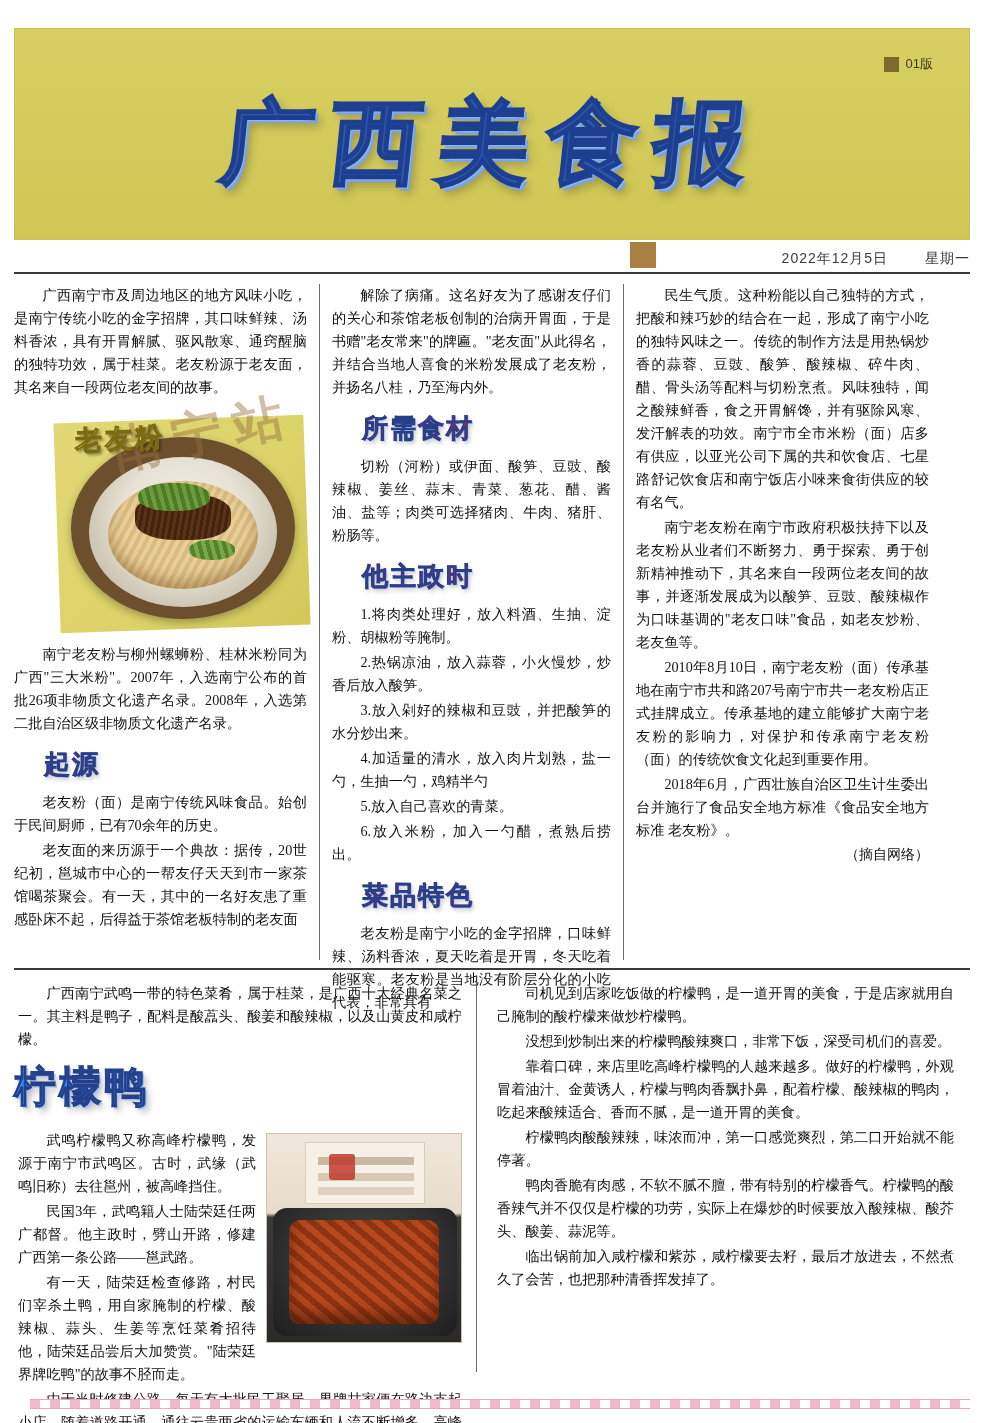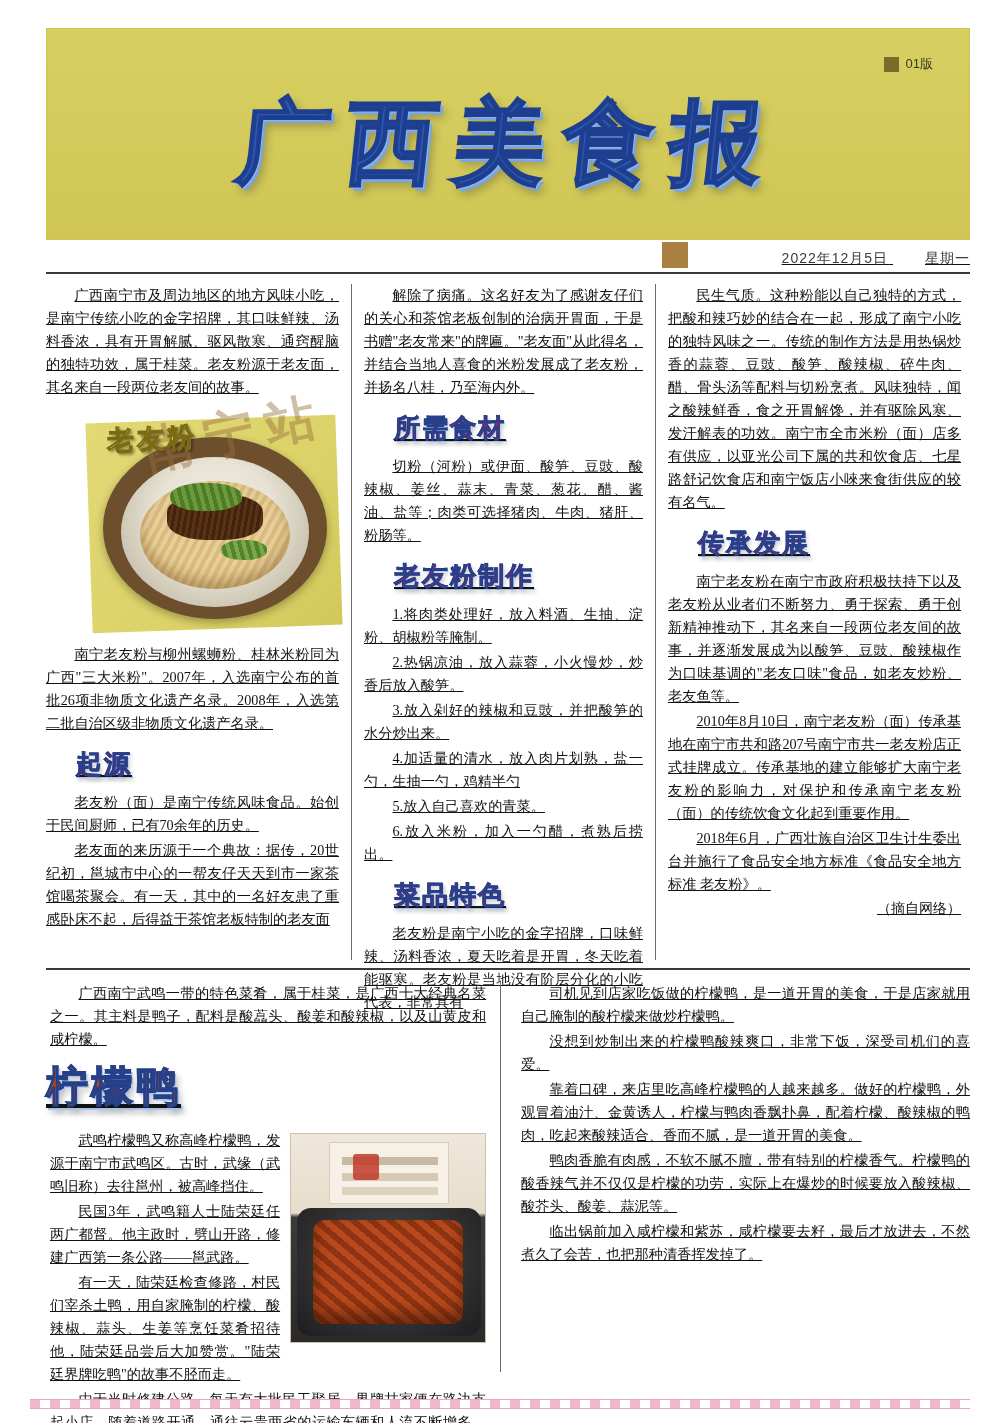--- a/index.html
+++ b/index.html
@@ -7,22 +7,21 @@
   body {
     width:1000px; height:1423px;
     background:#ffffff;
     font-family:"Liberation Serif", "DejaVu Serif", serif;
     color:#111;
     position:relative;
   }
   .page {
     position:relative;
     width:1000px; height:1423px;
-    padding:28px 30px 10px 46px;
-    text-decoration:underline;
+    padding:28px 30px 10px 14px;
   }
 
   
   .masthead {
     position:relative;
     height:212px;
     background:linear-gradient(180deg,#d8cf63 0%,#d4cb5c 45%,#cfc655 100%);
     border:1px solid #cfc24f;
     overflow:hidden;
   }
@@ -191,21 +190,21 @@
     height:390px;
   }
   .bcols { display:flex; height:100%; }
   .bcol { font-size:14.2px; line-height:1.62; text-align:justify; }
   .bcol p { margin:0 0 2px 4px; text-indent:2em; }
   .bcol.l { width:462px; padding-right:14px; position:relative; }
   .bcol.r { width:478px; padding-left:16px; border-left:1px solid #6b6b6b; }
   .duck-title {
     font-family:"DejaVu Sans","Liberation Sans",sans-serif;
     font-weight:bold; font-size:42px; letter-spacing:3px;
-    color:#c2410c;
+    color:#3b82f6;
     text-shadow:2px 2px 0 #a9c2ea, 4px 5px 6px rgba(0,0,0,.28);
     -webkit-text-stroke:1.2px #24408a;
     margin:2px 0 8px 0;
   }
   .duck-photo {
     float:right;
     width:196px; height:210px;
     margin:4px 0 4px 10px;
     background:linear-gradient(180deg,#efe7db 0%,#e7ddcc 38%,#3b3b3b 40%,#2a2a2a 100%);
     position:relative;
@@ -291,34 +290,33 @@
       <p>南宁老友粉与柳州螺蛳粉、桂林米粉同为广西"三大米粉"。2007年，入选南宁公布的首批26项非物质文化遗产名录。2008年，入选第二批自治区级非物质文化遗产名录。</p>
       <div class="sec-head right">起源</div>
       <p>老友粉（面）是南宁传统风味食品。始创于民间厨师，已有70余年的历史。</p>
       <p>老友面的来历源于一个典故：据传，20世纪初，邕城市中心的一帮友仔天天到市一家茶馆喝茶聚会。有一天，其中的一名好友患了重感卧床不起，后得益于茶馆老板特制的老友面</p>
     </div>
 
     <div class="col c2">
       <p>解除了病痛。这名好友为了感谢友仔们的关心和茶馆老板创制的治病开胃面，于是书赠"老友常来"的牌匾。"老友面"从此得名，并结合当地人喜食的米粉发展成了老友粉，并扬名八桂，乃至海内外。</p>
       <div class="sec-head right">所需食材</div>
       <p>切粉（河粉）或伊面、酸笋、豆豉、酸辣椒、姜丝、蒜末、青菜、葱花、醋、酱油、盐等；肉类可选择猪肉、牛肉、猪肝、粉肠等。</p>
-      <div class="sec-head right">老友粉制作</div>
+      <div class="sec-head right">他主政时</div>
       <p>1.将肉类处理好，放入料酒、生抽、淀粉、胡椒粉等腌制。</p>
       <p>2.热锅凉油，放入蒜蓉，小火慢炒，炒香后放入酸笋。</p>
       <p>3.放入剁好的辣椒和豆豉，并把酸笋的水分炒出来。</p>
       <p>4.加适量的清水，放入肉片划熟，盐一勺，生抽一勺，鸡精半勺</p>
       <p>5.放入自己喜欢的青菜。</p>
       <p>6.放入米粉，加入一勺醋，煮熟后捞出。</p>
       <div class="sec-head right">菜品特色</div>
       <p>老友粉是南宁小吃的金字招牌，口味鲜辣、汤料香浓，夏天吃着是开胃，冬天吃着能驱寒。老友粉是当地没有阶层分化的小吃代表，非常具有</p>
     </div>
 
     <div class="col c3">
       <p>民生气质。这种粉能以自己独特的方式，把酸和辣巧妙的结合在一起，形成了南宁小吃的独特风味之一。传统的制作方法是用热锅炒香的蒜蓉、豆豉、酸笋、酸辣椒、碎牛肉、醋、骨头汤等配料与切粉烹煮。风味独特，闻之酸辣鲜香，食之开胃解馋，并有驱除风寒、发汗解表的功效。南宁市全市米粉（面）店多有供应，以亚光公司下属的共和饮食店、七星路舒记饮食店和南宁饭店小唻来食街供应的较有名气。</p>
-      <div class="sec-head right">传承发展</div>
       <p>南宁老友粉在南宁市政府积极扶持下以及老友粉从业者们不断努力、勇于探索、勇于创新精神推动下，其名来自一段两位老友间的故事，并逐渐发展成为以酸笋、豆豉、酸辣椒作为口味基调的"老友口味"食品，如老友炒粉、老友鱼等。</p>
       <p>2010年8月10日，南宁老友粉（面）传承基地在南宁市共和路207号南宁市共一老友粉店正式挂牌成立。传承基地的建立能够扩大南宁老友粉的影响力，对保护和传承南宁老友粉（面）的传统饮食文化起到重要作用。</p>
       <p>2018年6月，广西壮族自治区卫生计生委出台并施行了食品安全地方标准《食品安全地方标准 老友粉》。</p>
       <p class="src">（摘自网络）</p>
     </div>
   </div>
 
   <div class="mid-rule"></div>
 
   <div class="bottom">
@@ -338,20 +336,21 @@
         <p>民国3年，武鸣籍人士陆荣廷任两广都督。他主政时，劈山开路，修建广西第一条公路——邕武路。</p>
         <p>有一天，陆荣廷检查修路，村民们宰杀土鸭，用自家腌制的柠檬、酸辣椒、蒜头、生姜等烹饪菜肴招待他，陆荣廷品尝后大加赞赏。"陆荣廷界牌吃鸭"的故事不胫而走。</p>
         <p>由于当时修建公路，每天有大批民工聚居，界牌甘家便在路边支起小店，随着道路开通，通往云贵两省的运输车辆和人流不断增多，高峰柠檬鸭店便应运而生。</p>
 
       </div>
 
       <div class="bcol r">
         <p>司机见到店家吃饭做的柠檬鸭，是一道开胃的美食，于是店家就用自己腌制的酸柠檬来做炒柠檬鸭。</p>
         <p>没想到炒制出来的柠檬鸭酸辣爽口，非常下饭，深受司机们的喜爱。</p>
         <p>靠着口碑，来店里吃高峰柠檬鸭的人越来越多。做好的柠檬鸭，外观冒着油汁、金黄诱人，柠檬与鸭肉香飘扑鼻，配着柠檬、酸辣椒的鸭肉，吃起来酸辣适合、香而不腻，是一道开胃的美食。</p>
+        <p>柠檬鸭肉酸酸辣辣，味浓而冲，第一口感觉爽烈，第二口开始就不能停著。</p>
         <p>鸭肉香脆有肉感，不软不腻不膻，带有特别的柠檬香气。柠檬鸭的酸香辣气并不仅仅是柠檬的功劳，实际上在爆炒的时候要放入酸辣椒、酸芥头、酸姜、蒜泥等。</p>
         <p>临出锅前加入咸柠檬和紫苏，咸柠檬要去籽，最后才放进去，不然煮久了会苦，也把那种清香挥发掉了。</p>
       </div>
     </div>
   </div>
 
   <div class="footer-rule"></div>
 </div>
 
 </body></html>

